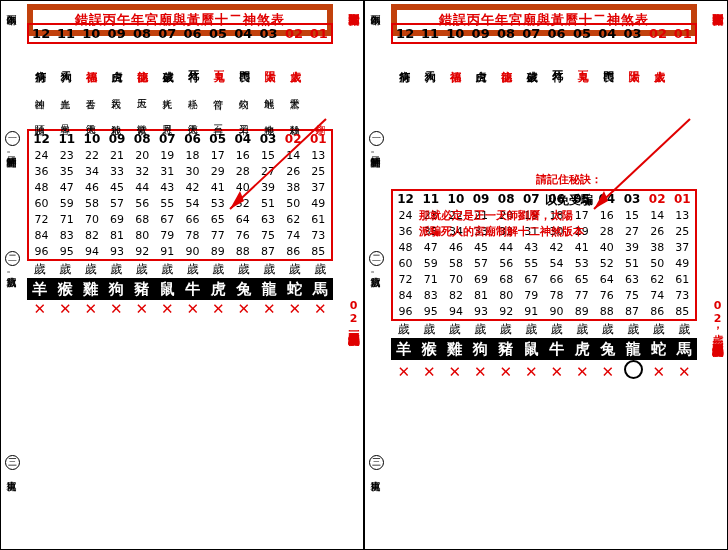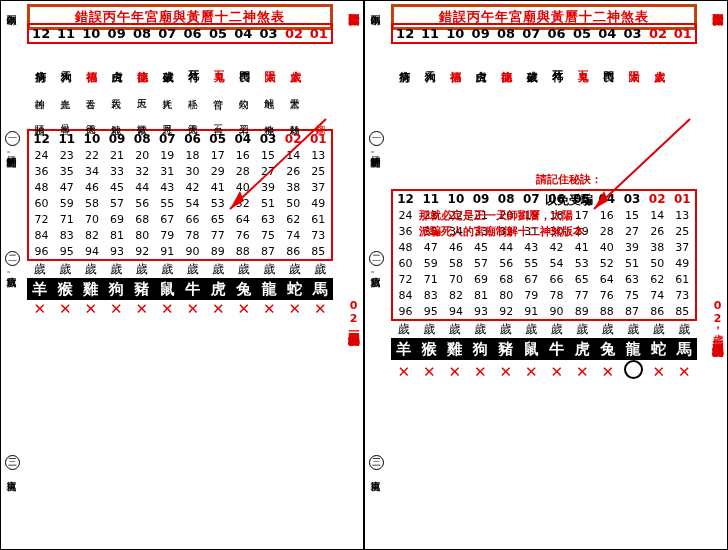--- a/index.html
+++ b/index.html
@@ -23,21 +23,21 @@
   .lc-4{position:absolute;top:470px;left:3px;}
 
   
   .rightcol{position:absolute;right:2px;top:2px;width:24px;height:544px;}
   .rightcol .vtext{writing-mode:vertical-rl;text-orientation:upright;font-size:11px;line-height:12px;color:#e00000;font-weight:bold;}
   .rc-1{position:absolute;top:2px;right:2px;height:120px;}
   .rc-3{position:absolute;top:296px;right:2px;height:246px;}
 
   
   .title{position:absolute;left:26px;top:3px;width:306px;text-align:center;color:#e00000;font-size:13px;font-weight:bold;letter-spacing:1px;}
-  .title .box{border:3px solid #c2410c;padding:1px 3px;}
+  .title .box{border:6px solid #c2410c;padding:1px 3px;}
 
   
   .content{position:absolute;left:26px;top:22px;width:306px;}
 
   table.grid{border-collapse:collapse;width:306px;table-layout:fixed;}
   table.grid td{text-align:center;vertical-align:middle;padding:0;}
 
   
   .numrow{border:2px solid #e00000;}
   .numrow td{font-size:13px;height:17px;color:#000;font-weight:bold;}

